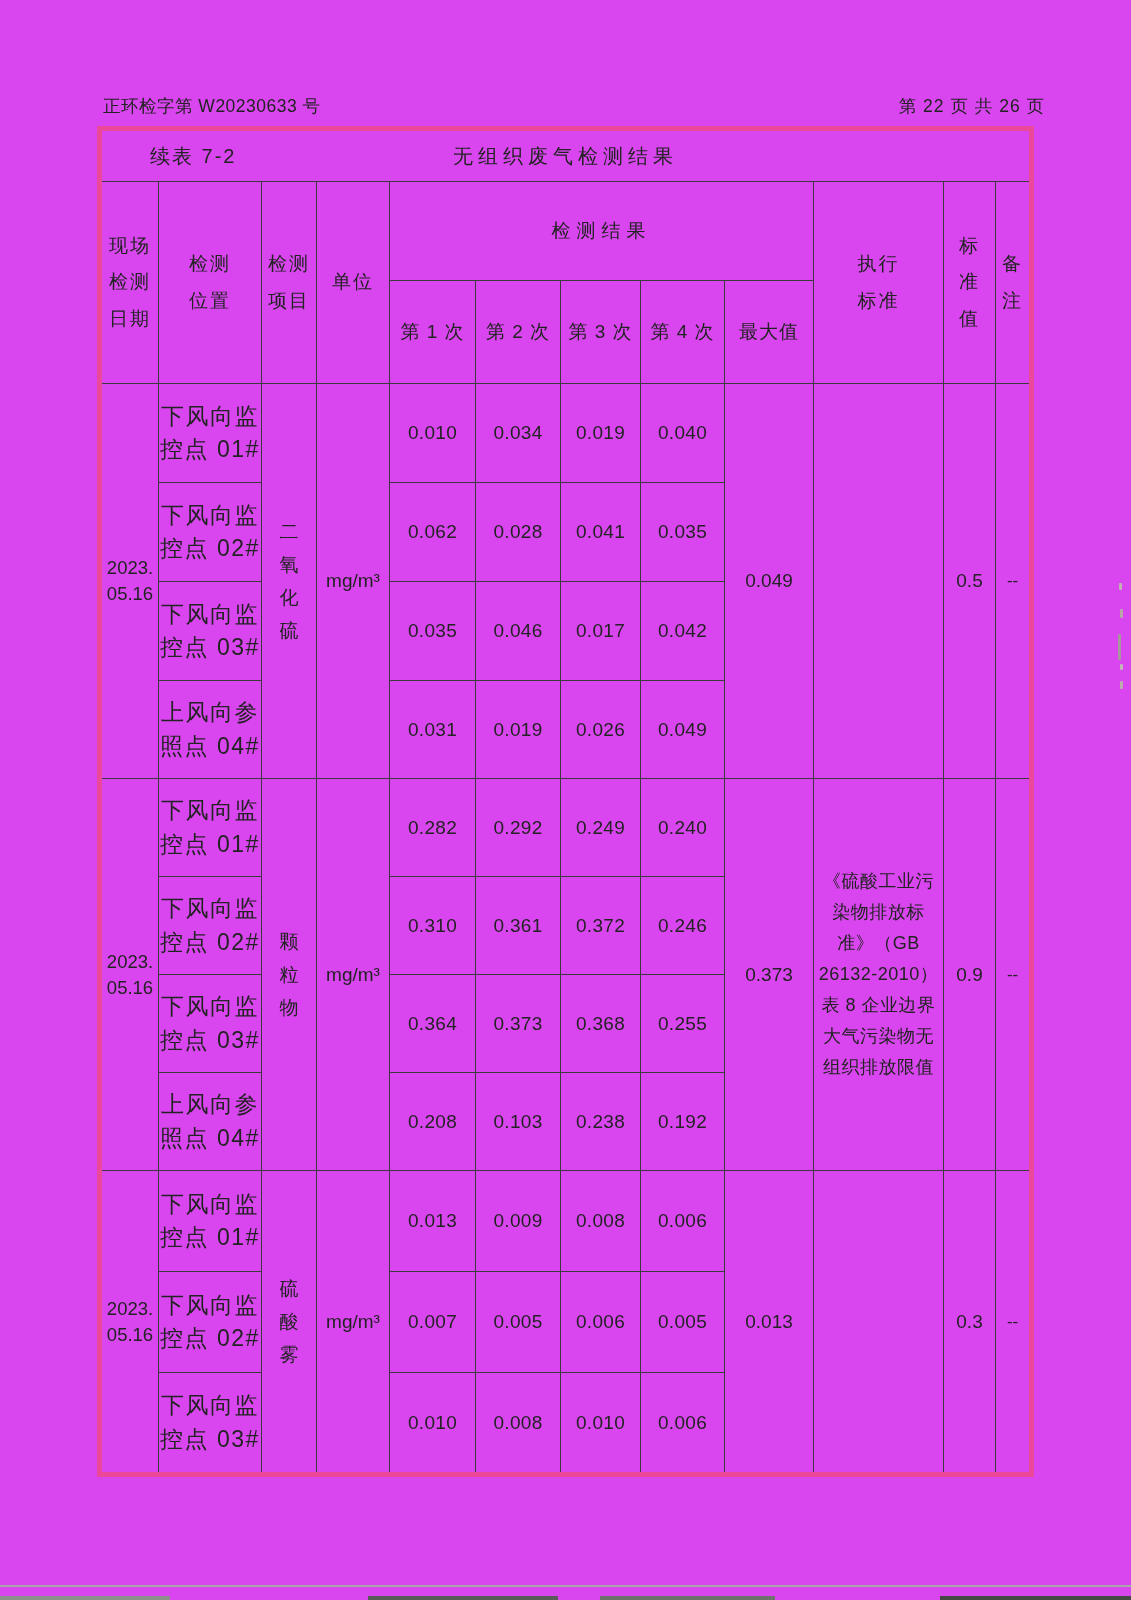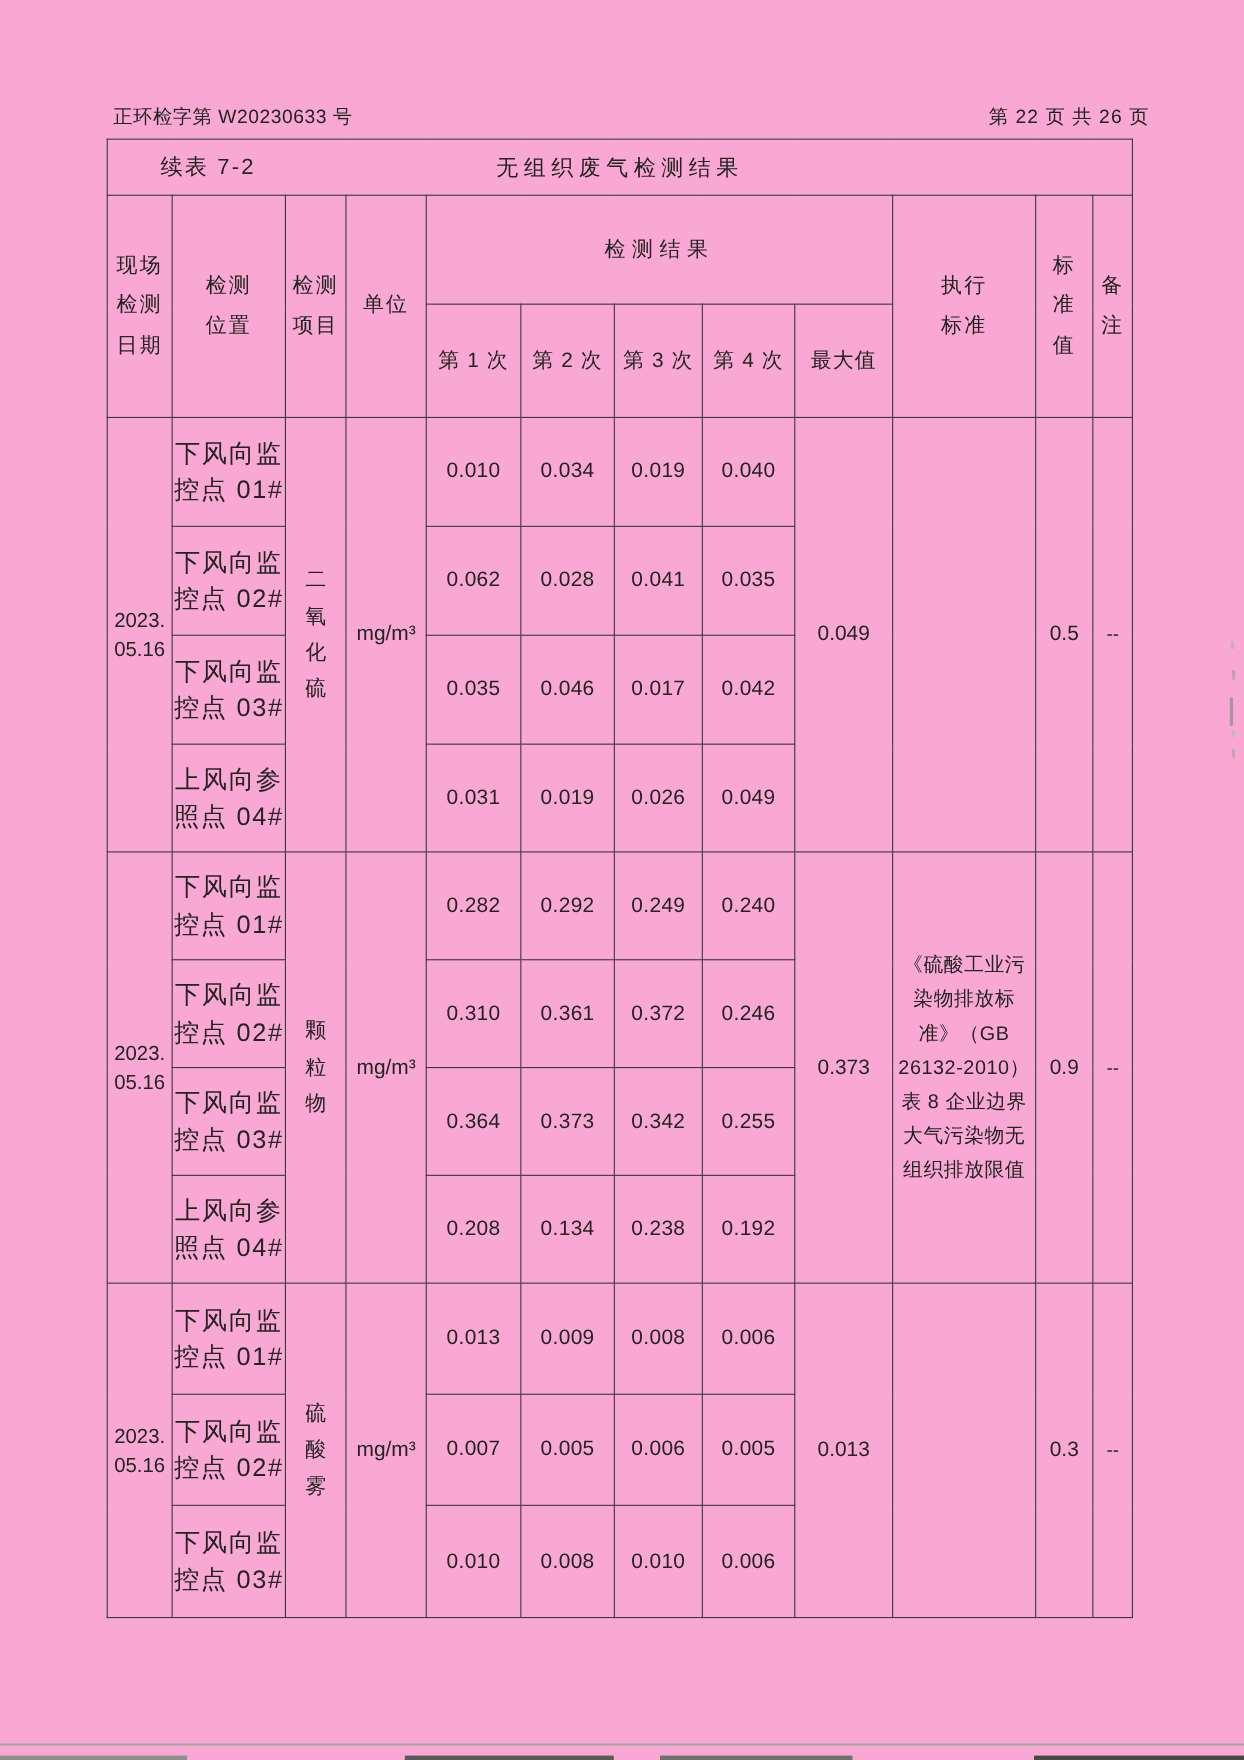--- a/index.html
+++ b/index.html
@@ -6,36 +6,36 @@
   body {
     width:1131px; height:1600px;
     background:#e9e9e7;
     font-family:"Liberation Sans","DejaVu Sans",sans-serif;
     color:#1c1c1c;
     -webkit-font-smoothing:antialiased;
   }
   .page {
     position:relative;
     width:1131px; height:1600px;
-    background:#f9a8d4;
+    background:#d946ef;
     overflow:hidden;
   }
   .doc-number {
     position:absolute; left:103px; top:94px;
     font-size:17.5px; letter-spacing:0.5px; color:#222;
   }
   .page-indicator {
     position:absolute; right:86px; top:94px;
     font-size:17.5px; letter-spacing:1px; color:#222;
   }
   table.tbl {
     position:absolute; left:97px; top:126px;
     width:932px;
     border-collapse:collapse; table-layout:fixed;
-    border:1px solid #ec4899;
+    border:5px solid #ec4899;
     background:transparent;
   }
   .tbl td, .tbl th {
     border:1px solid #3a3a3a;
     font-weight:normal;
     text-align:center;
     vertical-align:middle;
     padding:0;
     color:#232323;
   }
@@ -174,27 +174,27 @@
       <td class="loc-cell">下风向监控点 02#</td>
       <td class="num-cell">0.310</td>
       <td class="num-cell">0.361</td>
       <td class="num-cell">0.372</td>
       <td class="num-cell">0.246</td>
     </tr>
     <tr style="height:98px">
       <td class="loc-cell">下风向监控点 03#</td>
       <td class="num-cell">0.364</td>
       <td class="num-cell">0.373</td>
-      <td class="num-cell">0.342</td>
+      <td class="num-cell">0.368</td>
       <td class="num-cell">0.255</td>
     </tr>
     <tr style="height:98px">
       <td class="loc-cell">上风向参照点 04#</td>
       <td class="num-cell">0.208</td>
-      <td class="num-cell">0.134</td>
+      <td class="num-cell">0.103</td>
       <td class="num-cell">0.238</td>
       <td class="num-cell">0.192</td>
     </tr>
 
     <tr style="height:101px">
       <td class="date-cell" rowspan="3">2023. 05.16</td>
       <td class="loc-cell">下风向监控点 01#</td>
       <td class="item-cell" rowspan="3">
             <div>硫酸雾</div>
           </td>

